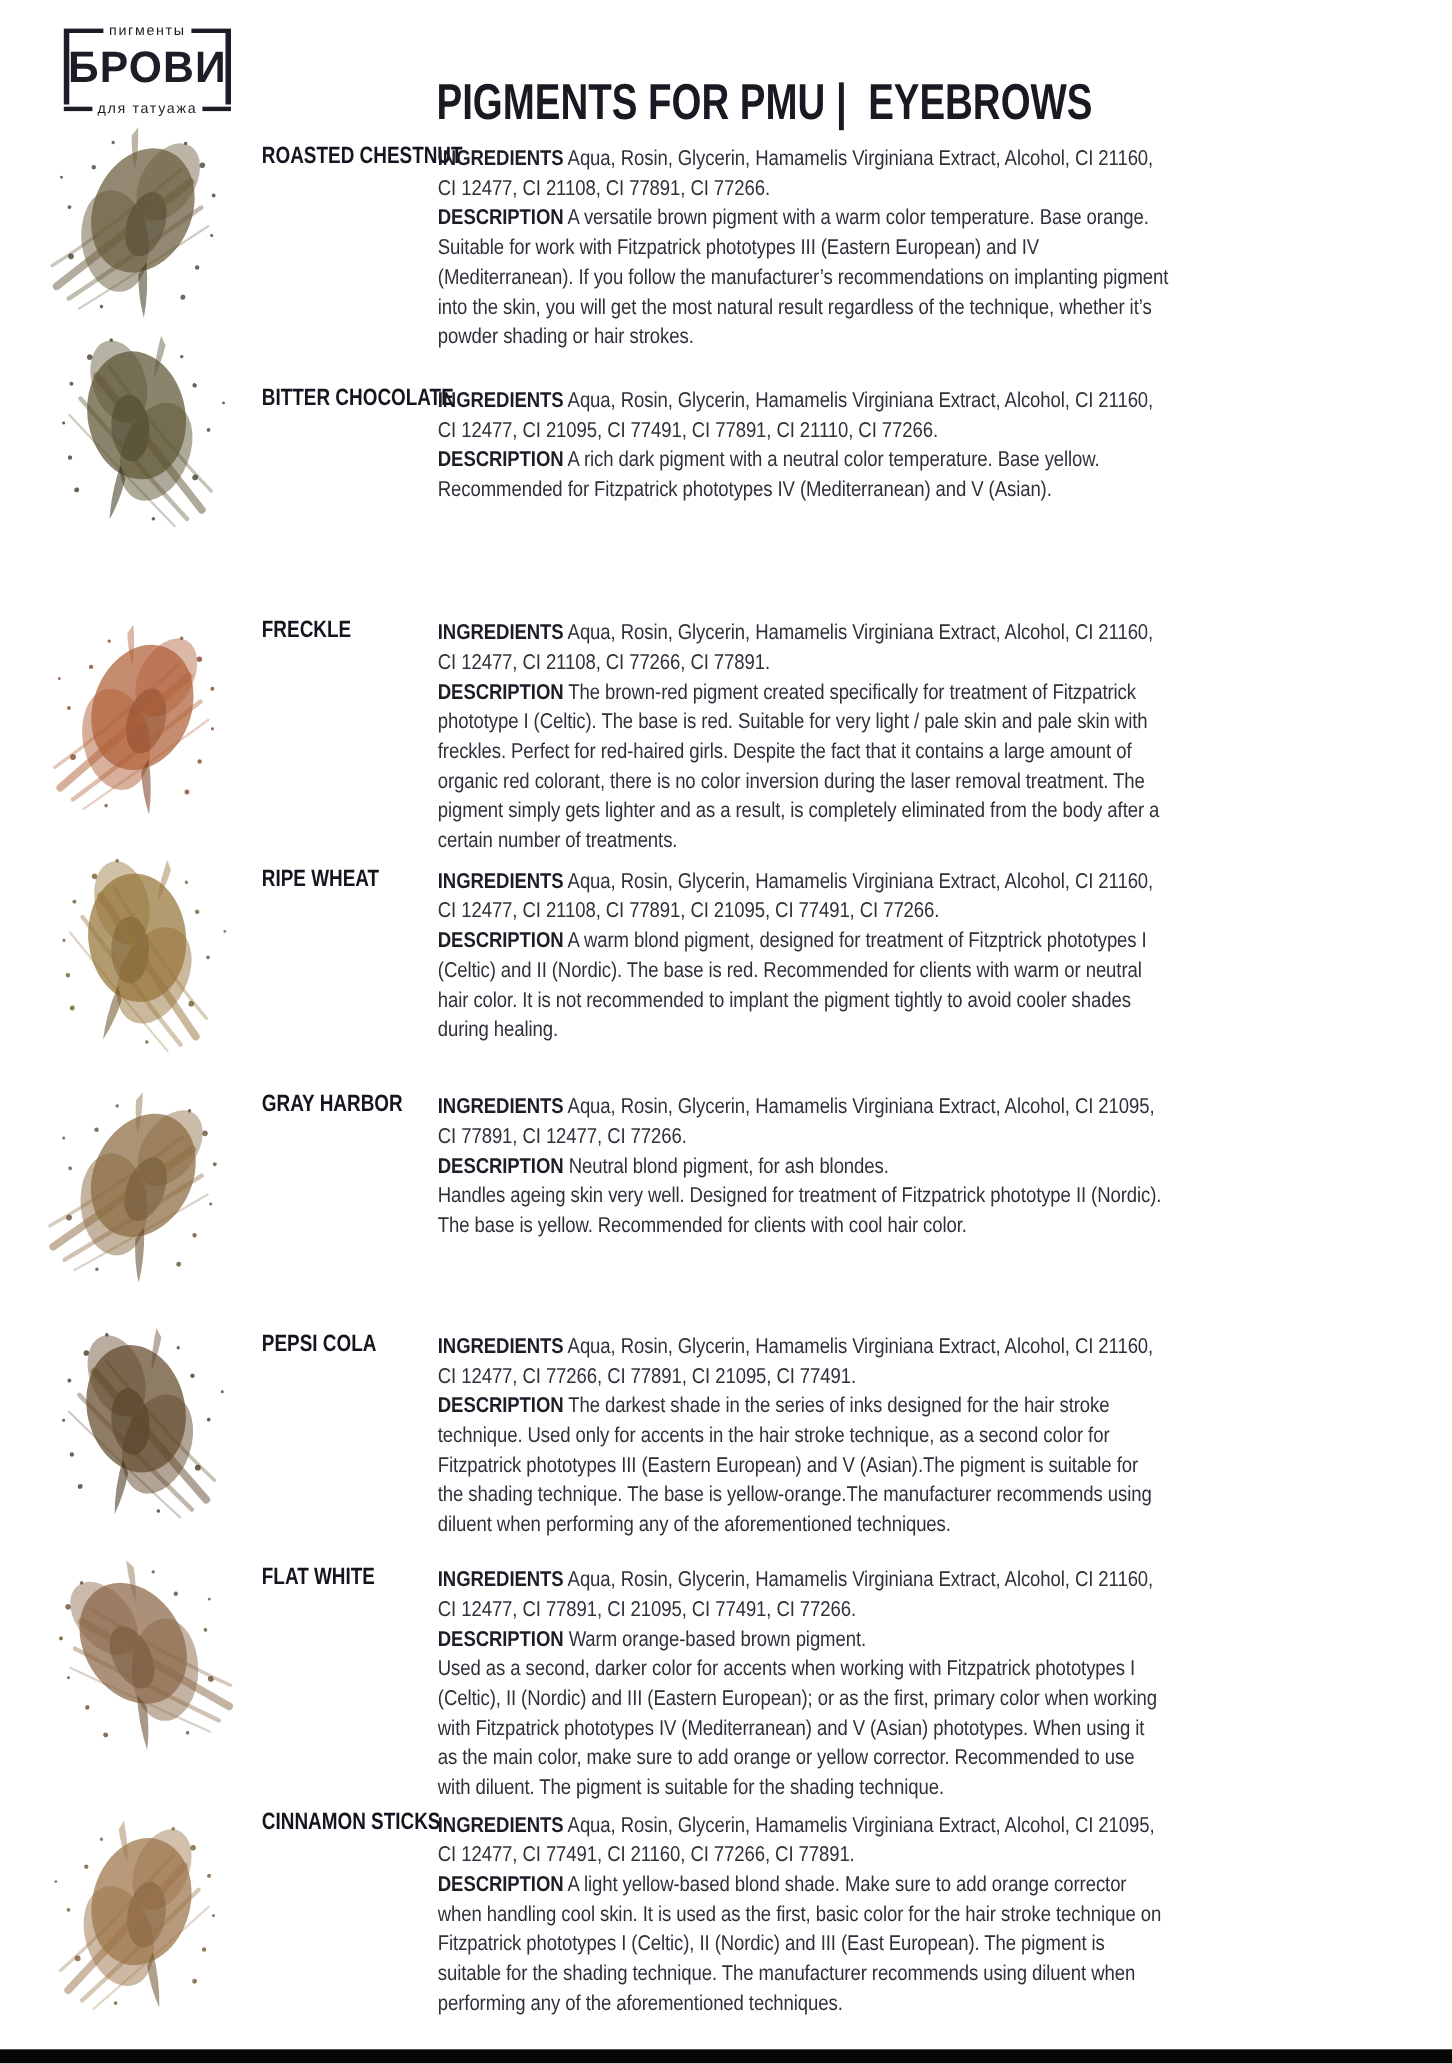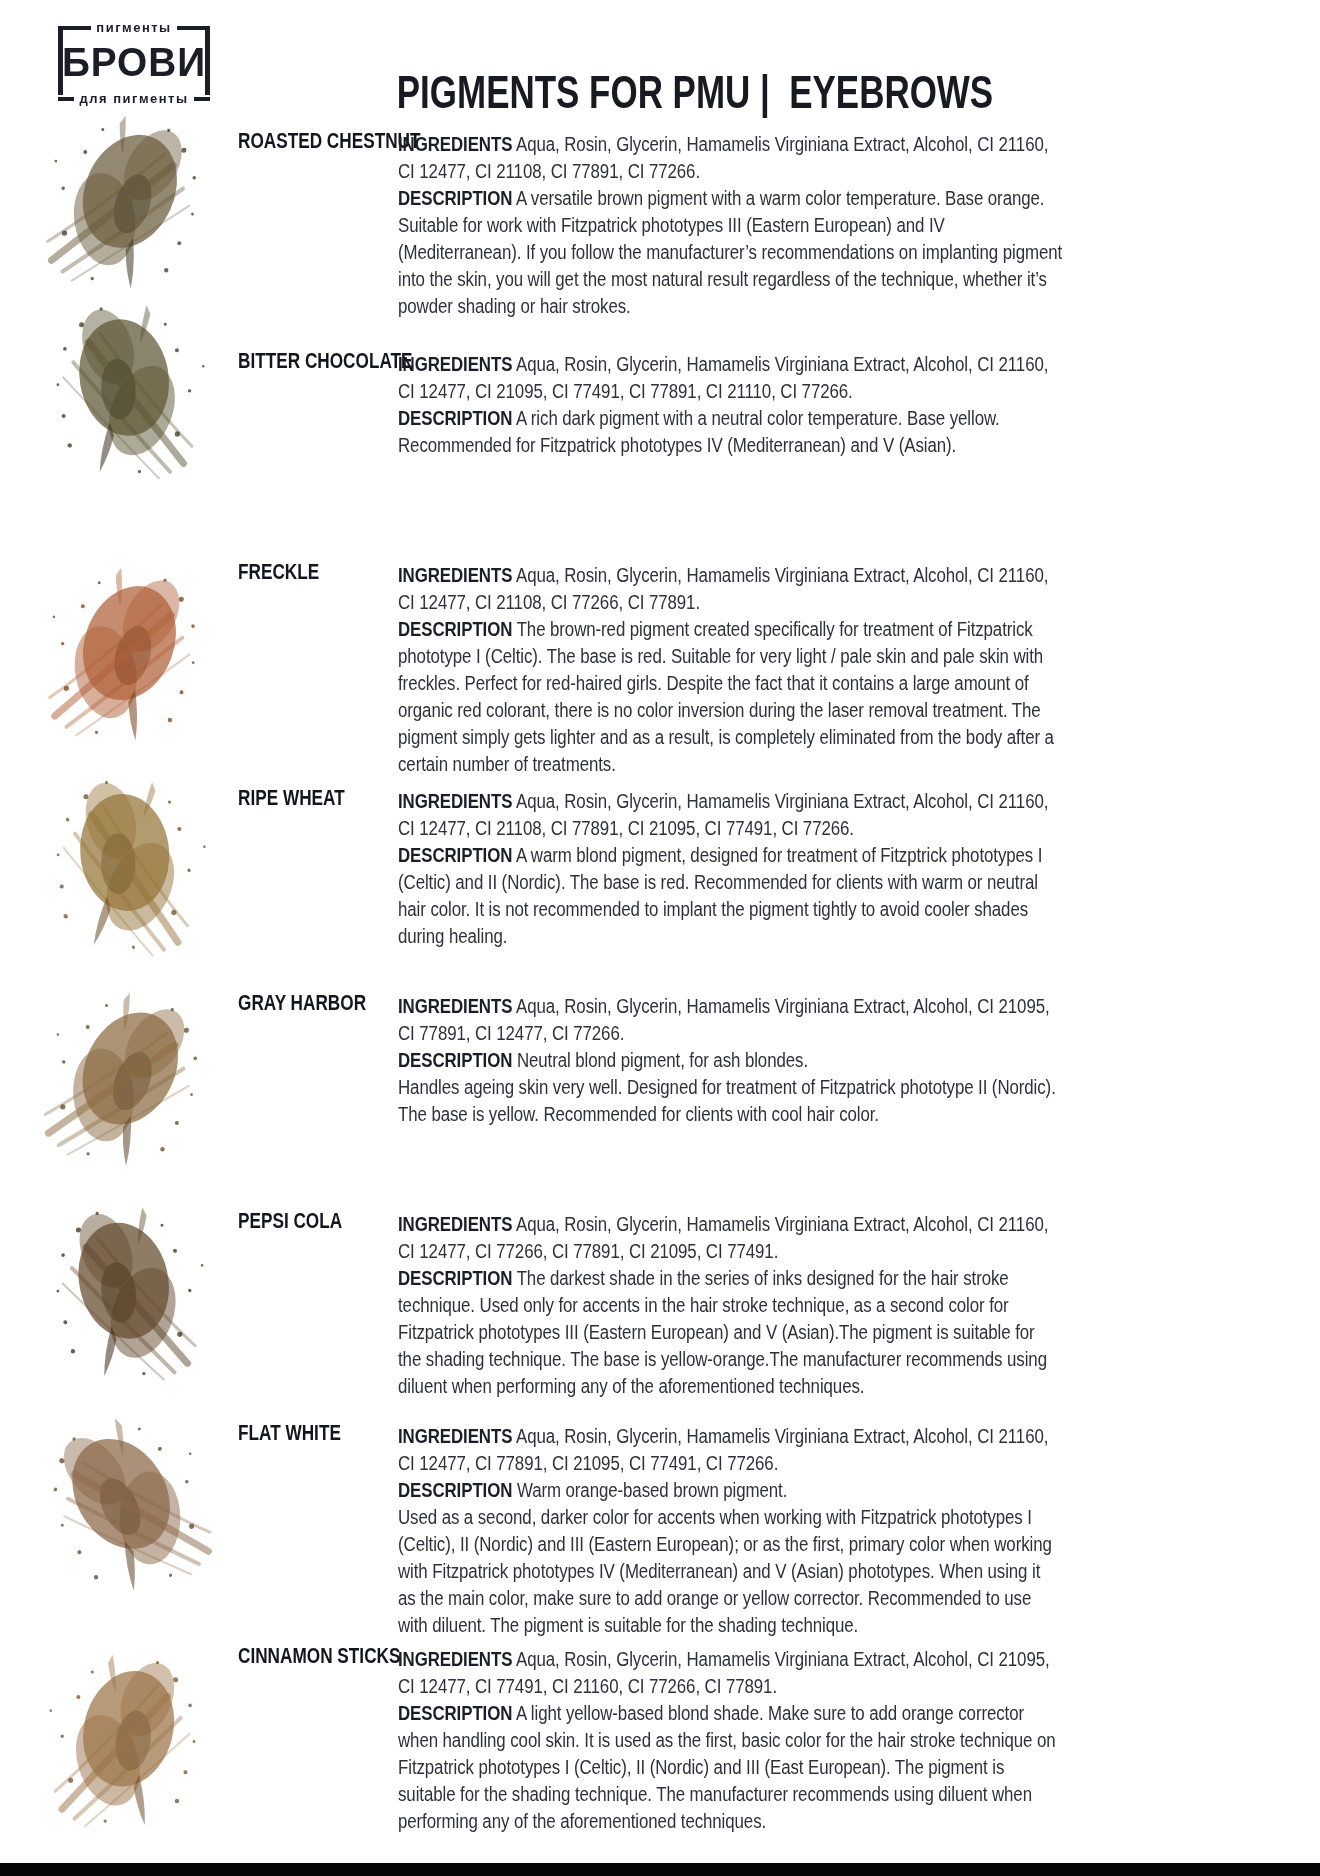--- a/index.html
+++ b/index.html
@@ -14,21 +14,21 @@
   }
   
   .logo{position:absolute;left:58px;top:22px;width:152px;height:82px;color:#1d1d27;}
   .logo::before,.logo::after{content:"";position:absolute;top:8px;bottom:9px;width:5px;background:#1d1d27;}
   .logo::before{left:0;}
   .logo::after{right:0;}
   .logo-top,.logo-bottom{position:absolute;left:0;right:0;display:flex;align-items:center;}
   .logo-top{top:-2px;}
   .logo-bottom{bottom:-2px;}
   .logo-line{flex:1;height:4px;background:#1d1d27;}
-  .logo-small{font-size:13px;letter-spacing:1.5px;margin:0 5px;white-space:nowrap;font-weight:700;}
+  .logo-small{font-size:13px;letter-spacing:1.5px;margin:0 5px;white-space:nowrap;font-weight:400;}
   .logo-main{
     position:absolute;left:0;right:0;top:50%;
     transform:translateY(-52%) scaleX(0.97);
     text-align:center;font-size:40px;font-weight:700;letter-spacing:1px;
   }
   .page-title{
     position:absolute;left:320px;top:34px;width:640px;
     text-align:center;font-size:46px;font-weight:700;color:#191922;
     transform:scaleX(0.76);transform-origin:50% 50%;
     white-space:pre;letter-spacing:0px;
@@ -60,21 +60,21 @@
 
   <div class="logo">
     <div class="logo-top">
       <span class="logo-line"></span>
       <span class="logo-small">пигменты</span>
       <span class="logo-line"></span>
     </div>
     <div class="logo-main">БРОВИ</div>
     <div class="logo-bottom">
       <span class="logo-line"></span>
-      <span class="logo-small">для пигменты</span>
+      <span class="logo-small">для татуажа</span>
       <span class="logo-line"></span>
     </div>
   </div>
 
   <h1 class="page-title">PIGMENTS FOR PMU |  EYEBROWS</h1>
 
   <main id="rows">
       <section class="row" style="top: 131px;">
     <div class="splash" style="--c1: #6a5b3b; --c2: #3e3621; top: -33px; transform: scaleX(1) rotate(6deg);">
       <svg viewBox="0 0 170 200" aria-hidden="true">

